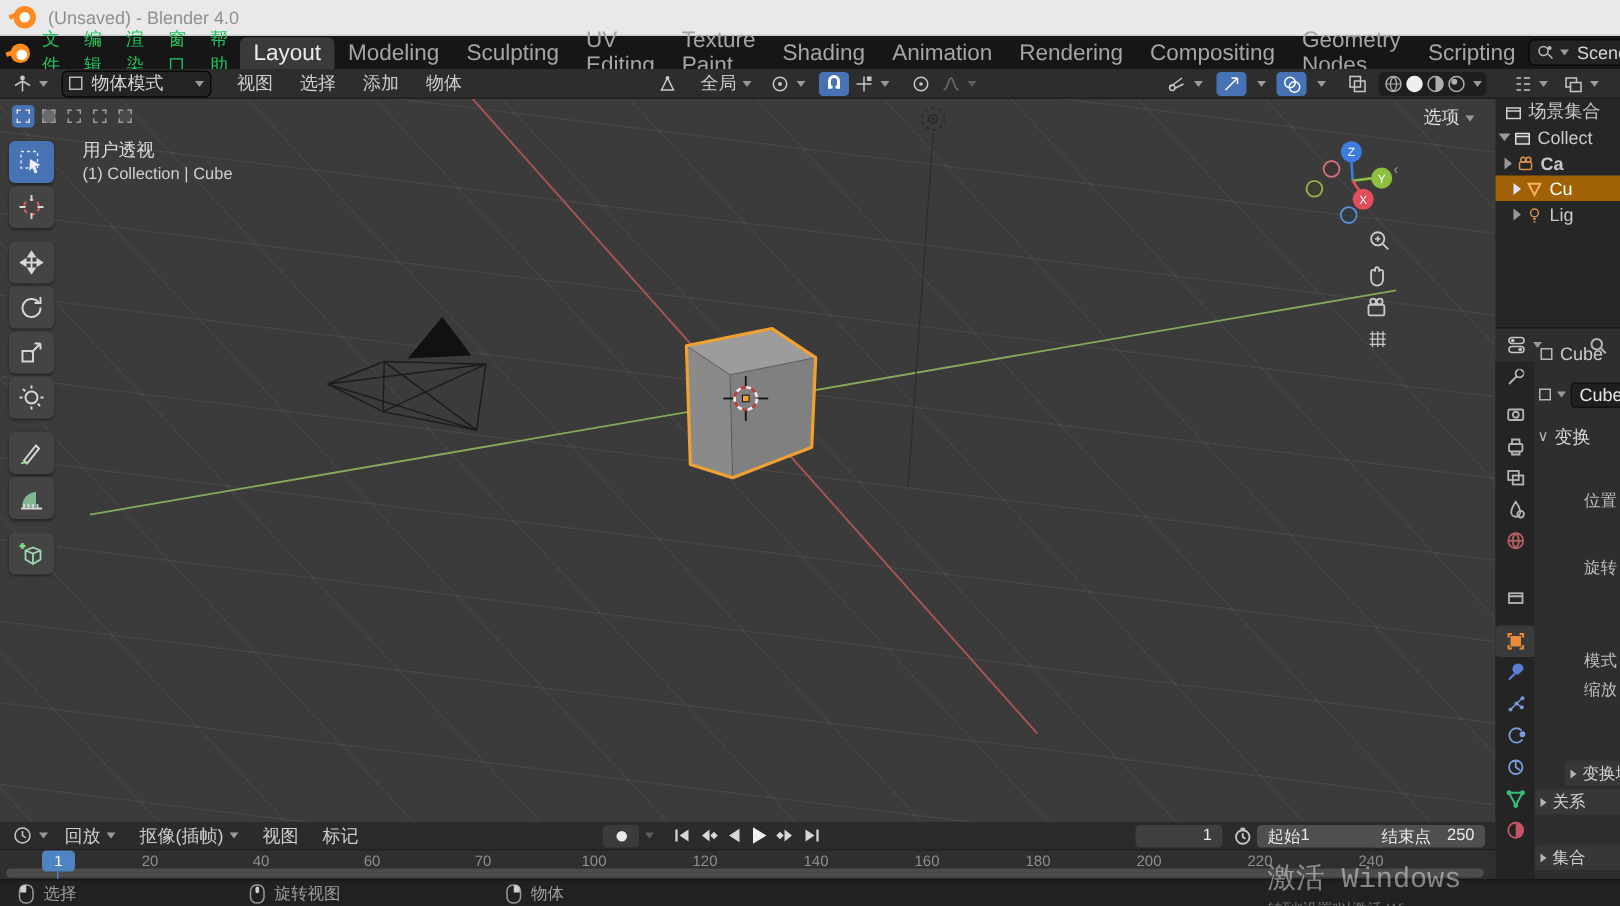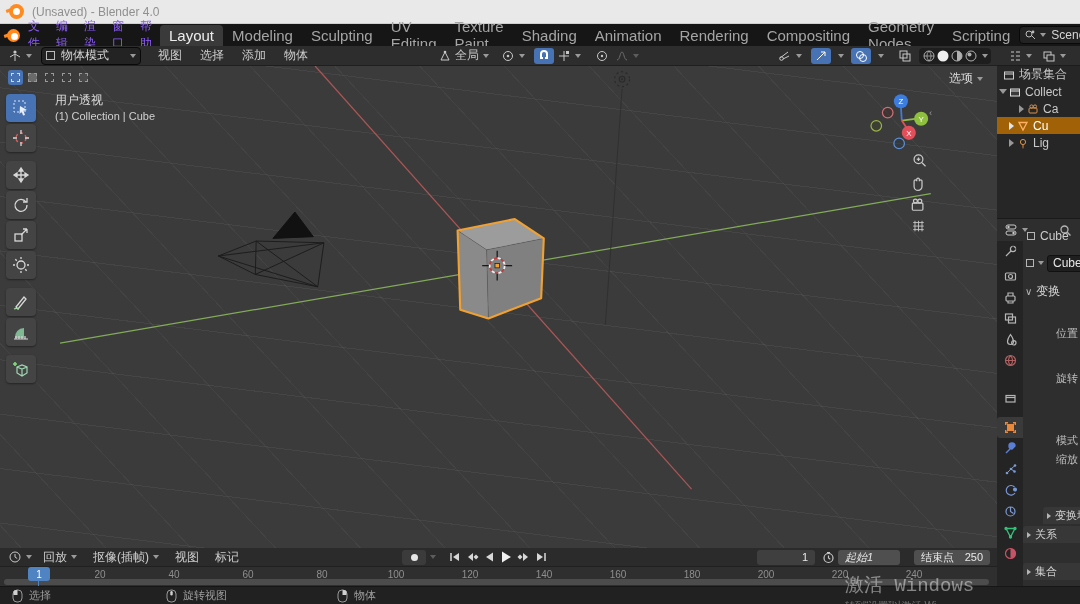--- a/index.html
+++ b/index.html
@@ -11,21 +11,21 @@
   .chev{width:0;height:0;border-left:3.5px solid transparent;border-right:3.5px solid transparent;border-top:4px solid #9a9a9a;display:inline-block;margin-left:4px;}
   .chev.dim{border-top-color:#5d5d5d;}
   
   #titlebar{left:0;top:0;width:1080px;height:24px;background:#e9e9e9;display:flex;align-items:center;border-bottom:1px solid #cfcfcf;}
   #titlebar .t{color:#8f8f8f;font-size:12px;margin-left:8px;}
   .blenderlogo{width:15px;height:15px;border-radius:50%;background:#ff8a1f;position:relative;margin-left:9px;flex:0 0 auto;}
   .blenderlogo:after{content:"";position:absolute;left:4px;top:4px;width:7px;height:7px;border-radius:50%;background:#fff;}
   .blenderlogo:before{content:"";position:absolute;left:-3px;top:5px;width:6px;height:3px;background:#ff8a1f;transform:rotate(-20deg);}
   
   #topbar{left:0;top:24px;width:1080px;height:22px;background:#161616;display:flex;align-items:center;}
-  #topbar .menu{color:#8b5cf6;padding:0 8px;font-size:12px;}
+  #topbar .menu{color:#22c55e;padding:0 8px;font-size:12px;}
   #topbar .tab{color:#a5a5a5;padding:2px 9px;font-size:15px;border-radius:4px 4px 0 0;}
   #topbar .tab.active{background:#3a3a3a;color:#ececec;}
   .widget{background:#232323;border:1px solid #090909;border-radius:4px;height:18px;display:flex;align-items:center;padding:0 4px;color:#d5d5d5;}
   .miniicon{width:12px;height:12px;display:inline-block;}
   
   #vpheader{left:0;top:46px;width:997px;height:20px;background:#2d2d2d;display:flex;align-items:center;border-bottom:1px solid #1f1f1f;}
   #vpheader .menu{color:#cdcdcd;padding:0 9px;}
   .hbtn{display:flex;align-items:center;height:16px;padding:0 3px;border-radius:3px;}
   .hbtn.on{background:#4772b3;}
   .iconbox{width:14px;height:14px;display:inline-block;}
@@ -154,21 +154,21 @@
     <span class="menu" style="margin-left:8px;">视图</span>
     <span class="menu">选择</span>
     <span class="menu">添加</span>
     <span class="menu">物体</span>
 
     <span class="hbtn" style="margin-left:118px;">
       <svg class="iconbox" viewBox="0 0 14 14">
           <path d="M3 11 L7 3 L11 11 Z" fill="none" stroke="#c8c8c8"></path>
           <circle cx="7" cy="3" r="1.3" fill="#c8c8c8"></circle>
         </svg>
-      <span style="margin-left:3px;text-align:center;">全局</span>
+      <span style="margin-left:15px;text-align:center;">全局</span>
       <span class="chev"></span>
     </span>
     <span class="hbtn" style="margin-left:6px;">
       <svg class="iconbox" viewBox="0 0 14 14">
           <circle cx="7" cy="7" r="4.5" fill="none" stroke="#c8c8c8"></circle>
           <circle cx="7" cy="7" r="1.3" fill="#c8c8c8"></circle>
         </svg>
       <span class="chev"></span>
     </span>
     <span class="hbtn on" style="margin-left:6px;">
@@ -443,21 +443,21 @@
       <span>场景集合</span>
     </div>
     <div class="orow">
       <span class="tri-d"></span>
       <svg width="12" height="12" viewBox="0 0 12 12" style="margin-right:4px;flex:0 0 auto;">
           <rect x="1.5" y="3" width="9" height="7" fill="#3a3a3a" stroke="#e0e0e0"></rect>
           <path d="M1.5 5 h9" stroke="#e0e0e0"></path>
         </svg>
       <span>Collect</span>
     </div>
-    <div class="orow" style="padding-left:20px;">
+    <div class="orow" style="padding-left:4px;font-weight:bold;">
       <span class="tri-r"></span>
       <svg width="12" height="12" viewBox="0 0 12 12" style="margin-right:4px;flex:0 0 auto;">
           <rect x="2" y="5" width="8" height="5" rx="1" fill="none" stroke="#d9924d"></rect>
           <circle cx="4.5" cy="3.5" r="1.6" fill="none" stroke="#d9924d"></circle>
           <circle cx="8" cy="3.5" r="1.6" fill="none" stroke="#d9924d"></circle>
         </svg>
       <span>Ca</span>
     </div>
     <div class="orow sel" style="padding-left:10px;">
       <span class="tri-r" style="border-left-color:#dce6f5;"></span>
@@ -674,35 +674,35 @@
             <path d="M11 2 v8" stroke="#d8d8d8" stroke-width="1.5"></path>
             <path d="M3 2 L9 6 L3 10 Z" fill="#d8d8d8"></path>
           </svg>
       </span>
 
       <span class="pill" style="position:absolute;left:757px;width:58px;justify-content:flex-end;background:#3f3f3f;">1</span>
       <svg width="13" height="13" viewBox="0 0 13 13" style="position:absolute;left:822px;top:3px;">
           <circle cx="6.5" cy="7" r="4.5" fill="none" stroke="#c8c8c8" stroke-width="1.2"></circle>
           <path d="M6.5 4.5 v2.5 l1.8 1.2 M5 1.5 h3" stroke="#c8c8c8" fill="none" stroke-width="1.2"></path>
         </svg>
-      <span class="pill" style="position:absolute;left:838px;width:62px;justify-content:flex-start;font-style:italic;">
+      <span class="pill" style="position:absolute;left:838px;width:86px;justify-content:flex-start;">
         <span>起始</span>
         <span>1</span>
       </span>
       <span class="pill" style="position:absolute;left:914px;width:76px;justify-content:space-between;">
         <span>结束点</span>
         <span>250</span>
       </span>
     </div>
     <div id="ruler">
       <div id="scrollpill"></div>
       <span class="tick" style="left:100px;">20</span>
       <span class="tick" style="left:174px;">40</span>
       <span class="tick" style="left:248px;">60</span>
-      <span class="tick" style="left:322px;">80</span>
+      <span class="tick" style="left:322px;">70</span>
       <span class="tick" style="left:396px;">100</span>
       <span class="tick" style="left:470px;">120</span>
       <span class="tick" style="left:544px;">140</span>
       <span class="tick" style="left:618px;">160</span>
       <span class="tick" style="left:692px;">180</span>
       <span class="tick" style="left:766px;">200</span>
       <span class="tick" style="left:840px;">220</span>
       <span class="tick" style="left:914px;">240</span>
       <div id="playhead">1</div>
     </div>

